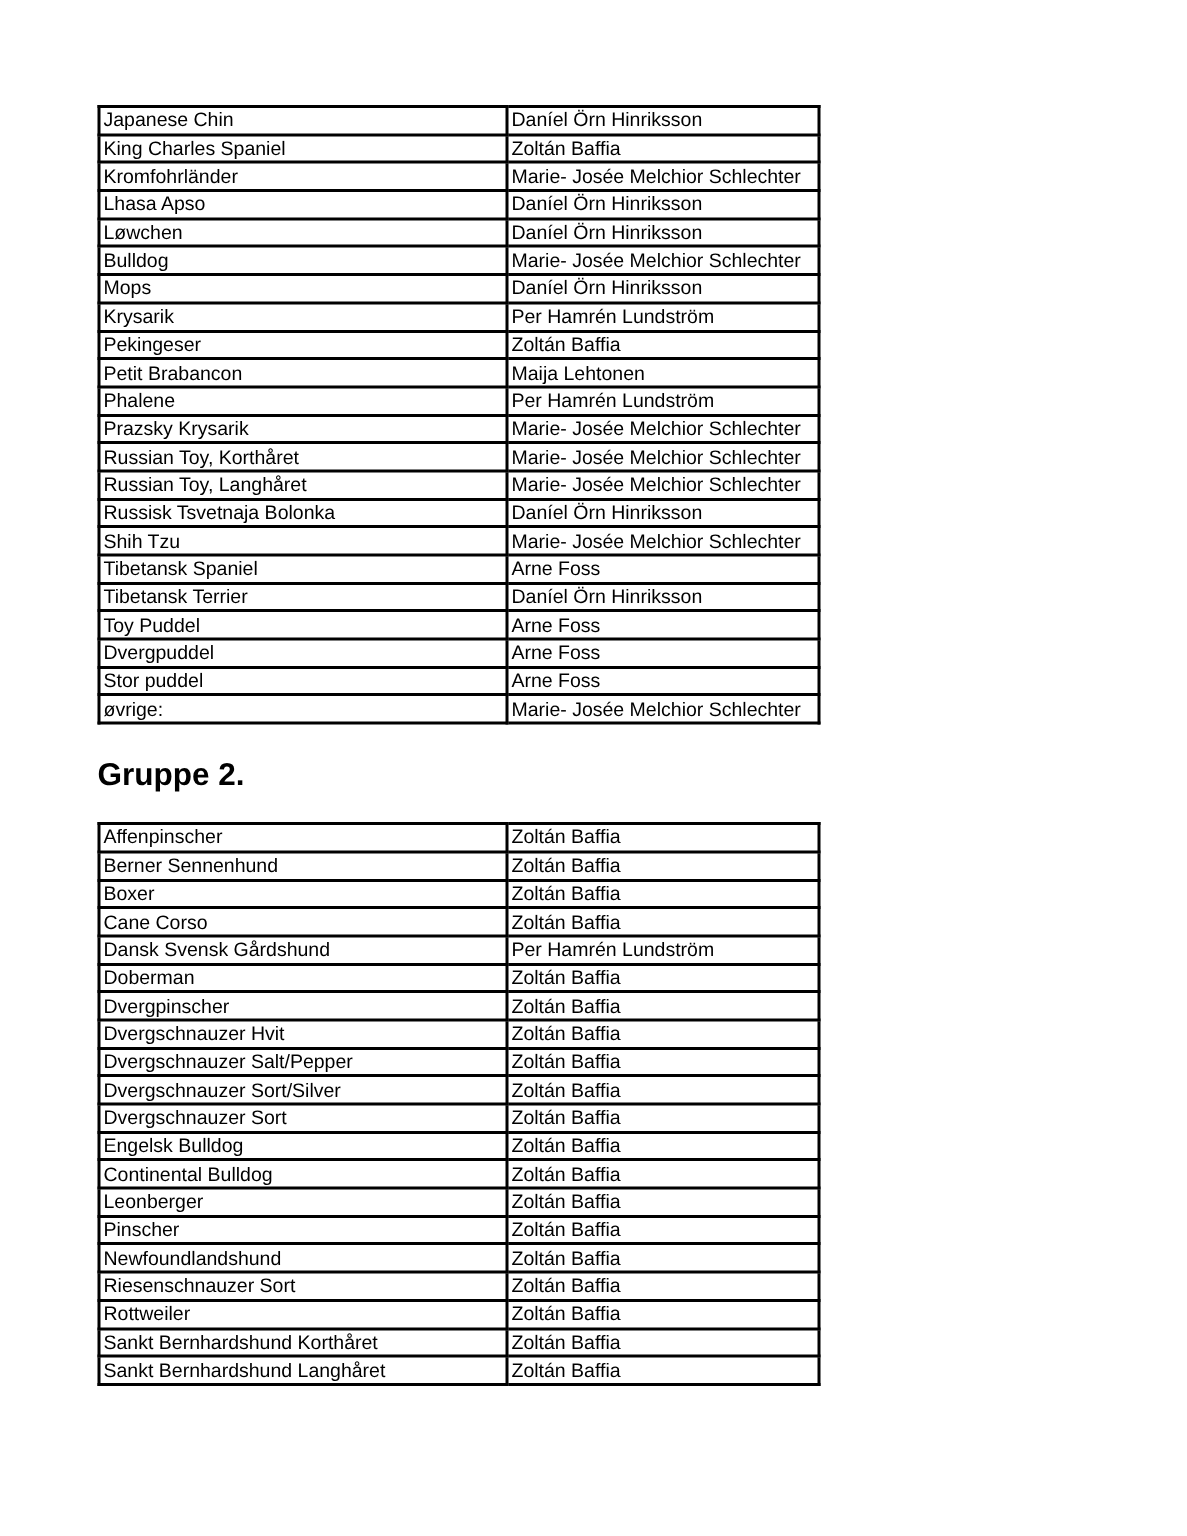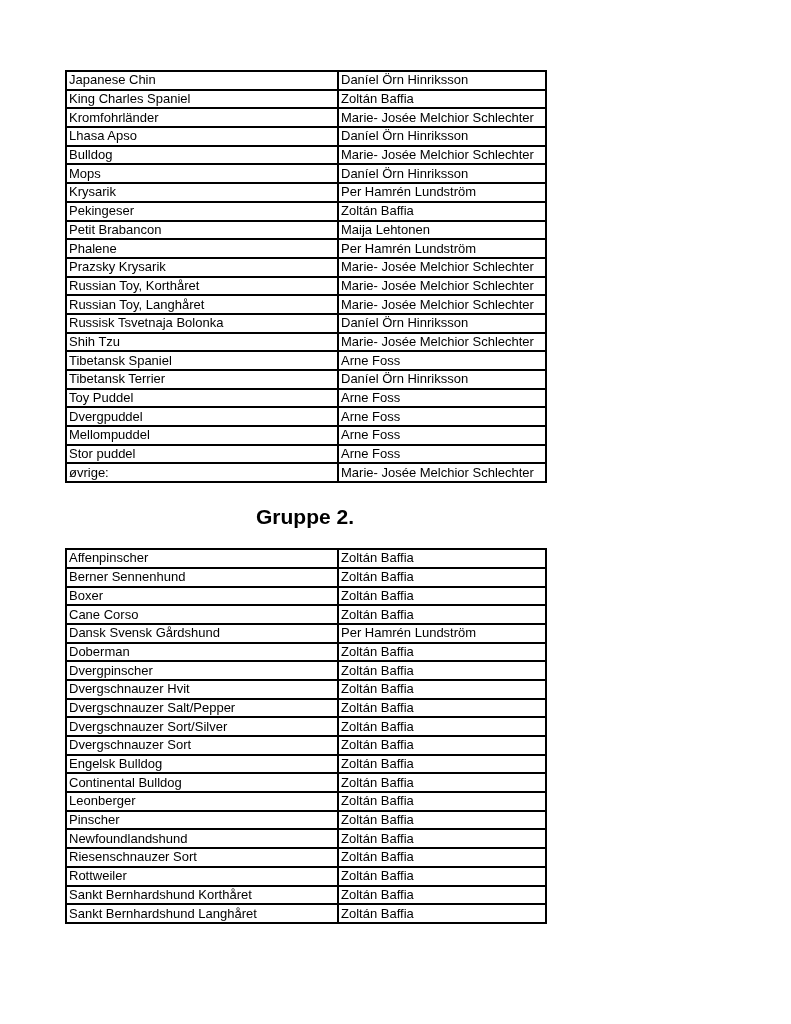--- a/index.html
+++ b/index.html
@@ -34,21 +34,20 @@
     padding: 0 2px;
     font-size: 13px;
     line-height: 16px;
     vertical-align: middle;
     white-space: nowrap;
     overflow: hidden;
   }
   h2.group-heading {
     font-size: 21px;
     font-weight: bold;
-    text-align: center;
     width: 480px;
     height: 32px;
     line-height: 32px;
     margin: 18px 0 15px 0;
   }
 </style>
 </head>
 <body>
 
 <div class="page-content">
@@ -69,20 +68,24 @@
         </tr>
         <tr>
           <td>Kromfohrländer</td>
           <td>Marie- Josée Melchior Schlechter</td>
         </tr>
         <tr>
           <td>Lhasa Apso</td>
           <td>Daníel Örn Hinriksson</td>
         </tr>
         <tr>
+          <td>Løwchen</td>
+          <td>Daníel Örn Hinriksson</td>
+        </tr>
+        <tr>
           <td>Bulldog</td>
           <td>Marie- Josée Melchior Schlechter</td>
         </tr>
         <tr>
           <td>Mops</td>
           <td>Daníel Örn Hinriksson</td>
         </tr>
         <tr>
           <td>Krysarik</td>
           <td>Per Hamrén Lundström</td>
@@ -126,24 +129,20 @@
         <tr>
           <td>Tibetansk Terrier</td>
           <td>Daníel Örn Hinriksson</td>
         </tr>
         <tr>
           <td>Toy Puddel</td>
           <td>Arne Foss</td>
         </tr>
         <tr>
           <td>Dvergpuddel</td>
-          <td>Arne Foss</td>
-        </tr>
-        <tr>
-          <td>Mellompuddel</td>
           <td>Arne Foss</td>
         </tr>
         <tr>
           <td>Stor puddel</td>
           <td>Arne Foss</td>
         </tr>
         <tr>
           <td>øvrige:</td>
           <td>Marie- Josée Melchior Schlechter</td>
         </tr>

